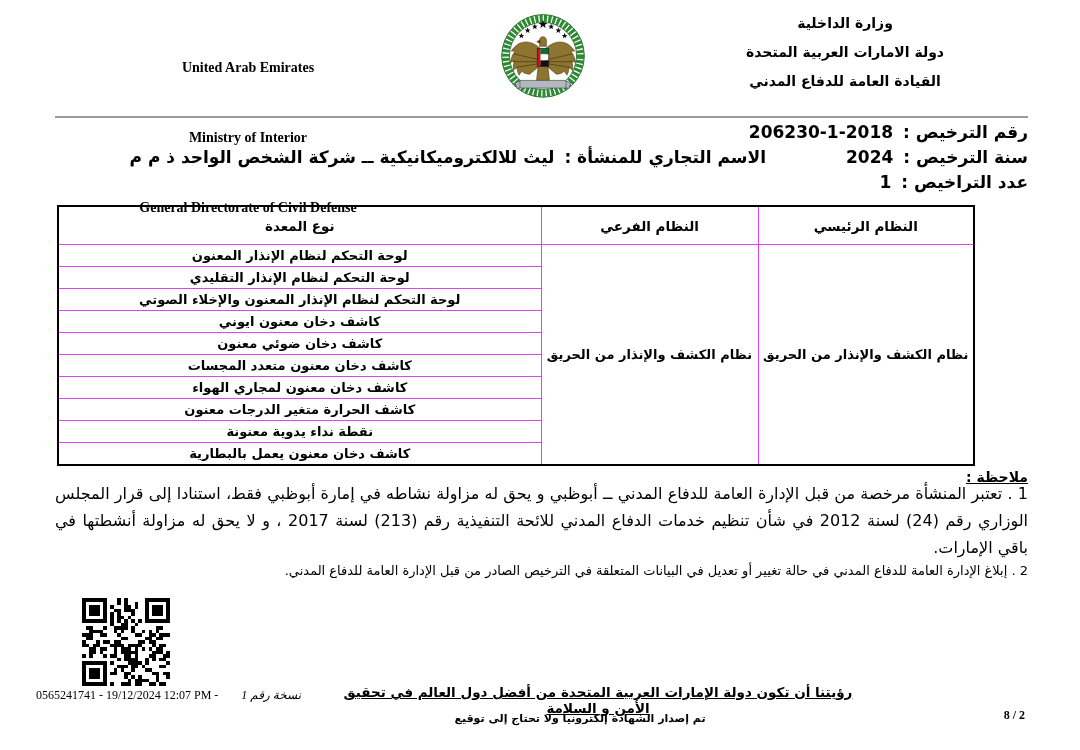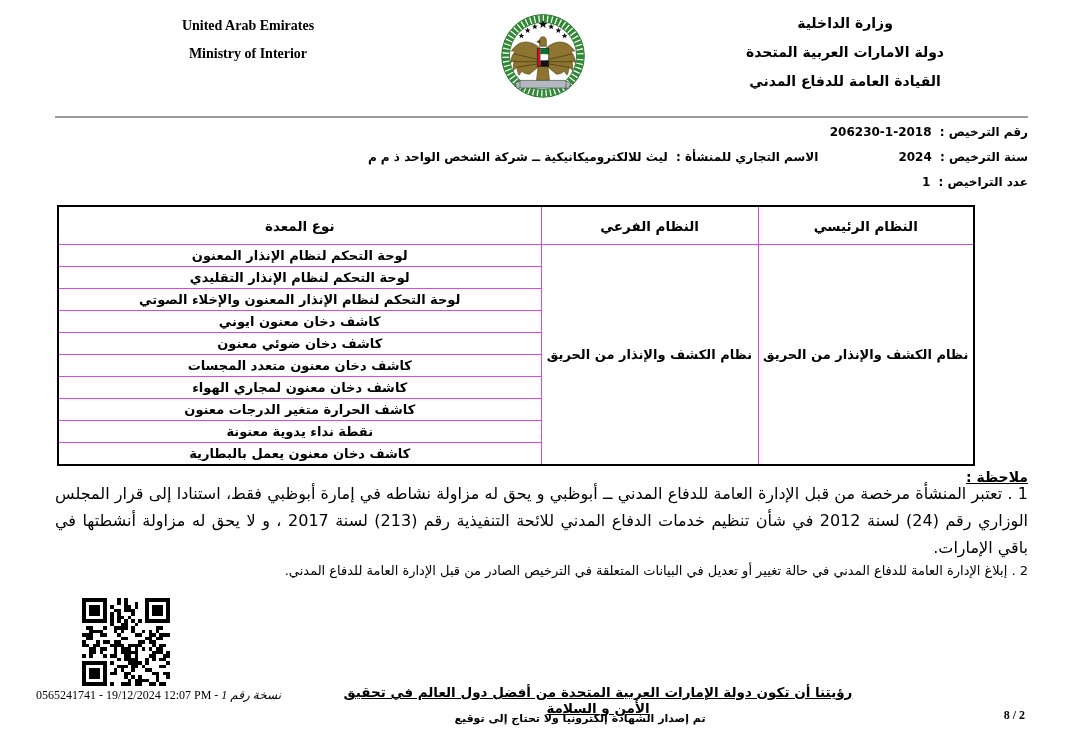--- a/index.html
+++ b/index.html
@@ -2,30 +2,30 @@
 <html><head>
 <meta charset="utf-8">
 <style>
   html,body{margin:0;padding:0;background:#ffffff;}
   .page{position:relative;width:1080px;height:750px;background:#fff;color:#000;
         font-family:"DejaVu Sans",sans-serif;overflow:hidden;}
 
   
   .hdr-en{position:absolute;left:88px;top:12px;width:320px;text-align:center;
           font-family:"Liberation Serif",serif;font-weight:bold;font-size:14px;}
-  .hdr-en div{line-height:28px;}
+  .hdr-en div{line-height:28px;margin-top:42px;}
   .emblem-wrap{position:absolute;left:495px;top:6px;width:96px;height:96px;}
   .hdr-ar{position:absolute;left:705px;top:9px;width:280px;text-align:center;
           font-weight:bold;font-size:14px;direction:rtl;}
   .hdr-ar div{line-height:29px;}
   .rule{position:absolute;left:55px;top:116px;width:973px;height:2px;background:#9a9a9a;}
 
   
   .lic{position:absolute;right:52px;left:55px;top:120px;direction:rtl;
-       font-size:12px;font-weight:bold;}
+       font-size:17px;font-weight:bold;}
   .lic-line{line-height:25px;}
   .lic-line2{display:flex;gap:76px;align-items:baseline;}
   .lic-value{margin:0 4px;unicode-bidi:isolate;}
 
   
   .sys-table{position:absolute;left:57px;top:205px;border-collapse:collapse;
              table-layout:fixed;width:916px;direction:rtl;font-size:13px;}
   .sys-table td{border:1px solid #d946ef;text-align:center;vertical-align:middle;
                 padding:0 4px;font-weight:bold;}
   .sys-table{border:2px solid #000;}
@@ -39,36 +39,37 @@
          font-size:16px;line-height:27px;text-align:justify;}
   .note2{position:absolute;right:52px;left:55px;top:557px;direction:rtl;
          font-size:13px;line-height:27px;text-align:right;}
 
   
   .qr{position:absolute;left:82px;top:598px;width:88px;height:88px;}
 
   
   .stamp{position:absolute;left:36px;top:688px;font-size:12px;
          font-family:"Liberation Serif",serif;white-space:nowrap;}
-  .stamp .copy{font-style:italic;margin-left:0;}
+  .stamp .copy{font-style:italic;margin-left:20px;}
   .vision{position:absolute;left:338px;top:684px;width:520px;text-align:center;
           direction:rtl;font-weight:bold;font-size:13.5px;text-decoration:underline;}
   .issued{position:absolute;left:330px;top:712px;width:500px;text-align:center;
           direction:rtl;font-weight:bold;font-size:11px;}
   .pagenum{position:absolute;right:55px;top:708px;font-weight:bold;font-size:12px;
            font-family:Liberation Serif, serif;padding-left:17px;}
 </style>
 </head>
 <body>
 
 <div class="page">
 
   <div class="hdr-en">
     <div>United Arab Emirates</div>
     <div>Ministry of Interior</div>
+    <div>General Directorate of Civil Defense</div>
   </div>
 
   <div class="emblem-wrap">
     <svg viewBox="0 0 100 100" width="96" height="96">
       <defs>
         <path id="st" d="M0,-3 L0.9,-0.9 L3,-0.9 L1.35,0.45 L1.85,2.6 L0,1.3 L-1.85,2.6 L-1.35,0.45 L-3,-0.9 L-0.9,-0.9 Z"></path>
       </defs>
       <circle cx="50" cy="52" r="43" fill="#ffffff" stroke="#1b5e20" stroke-width="1"></circle>
       <circle cx="50" cy="52" r="39" fill="none" stroke="#2e8b33" stroke-width="8" stroke-dasharray="3.2 1.3"></circle>
       <circle cx="50" cy="52" r="35" fill="none" stroke="#1b5e20" stroke-width="0.8"></circle>

